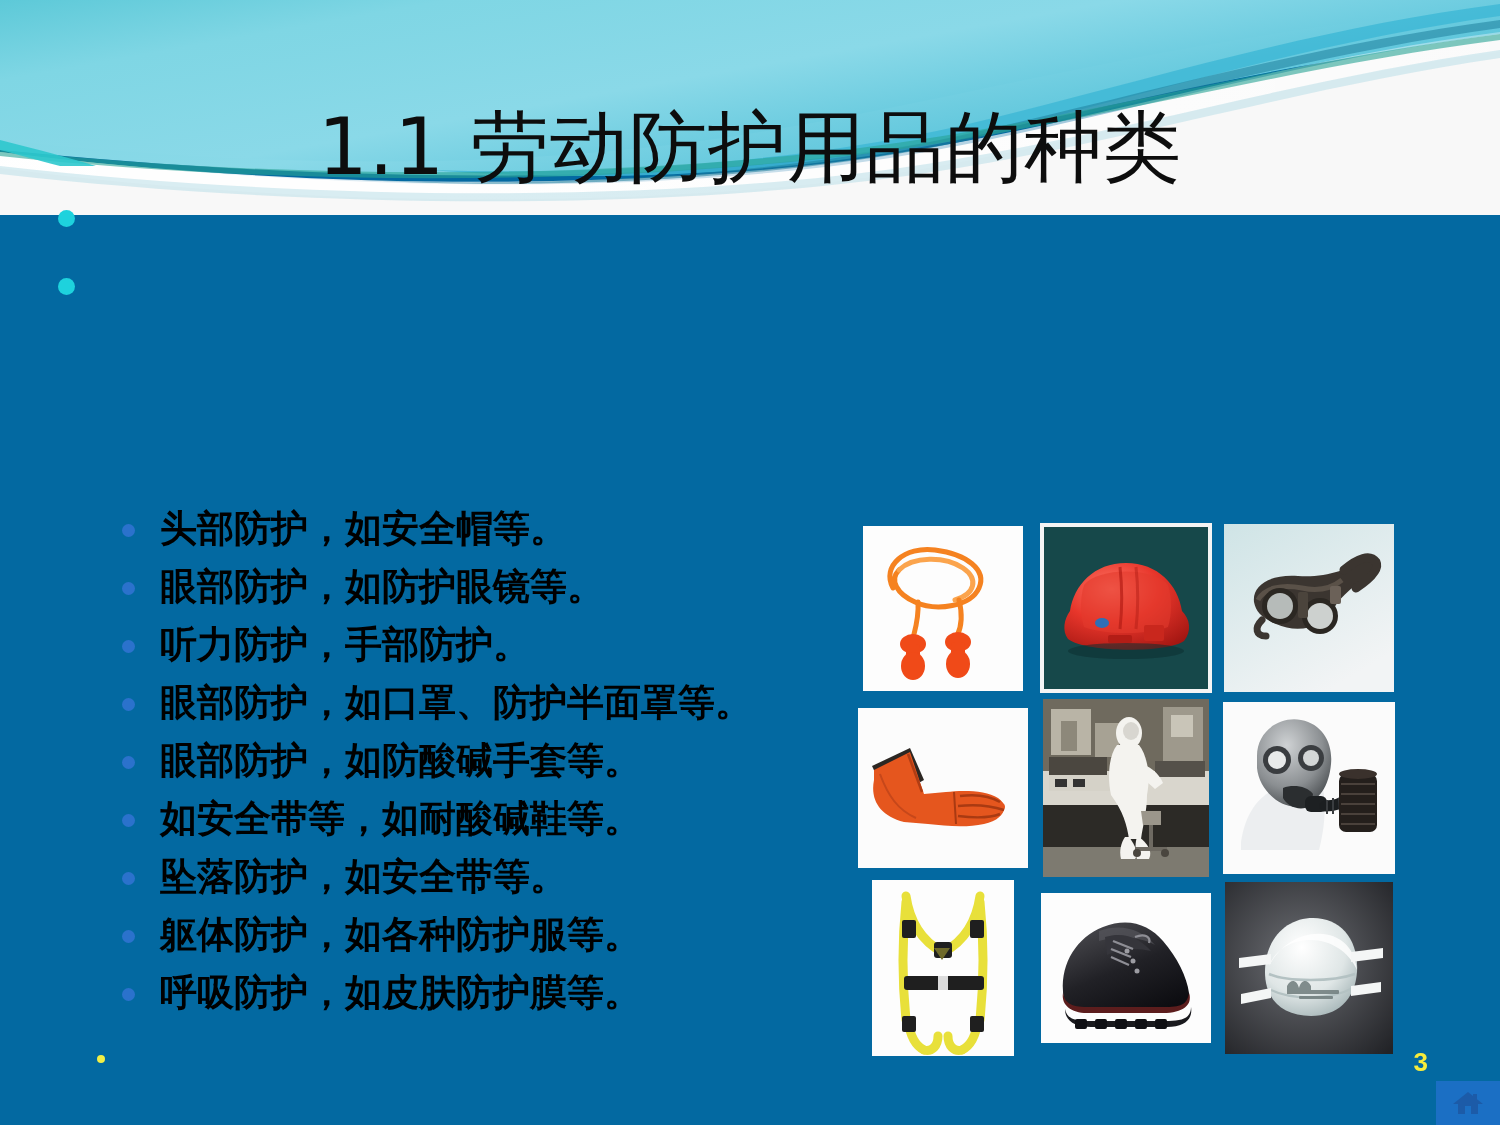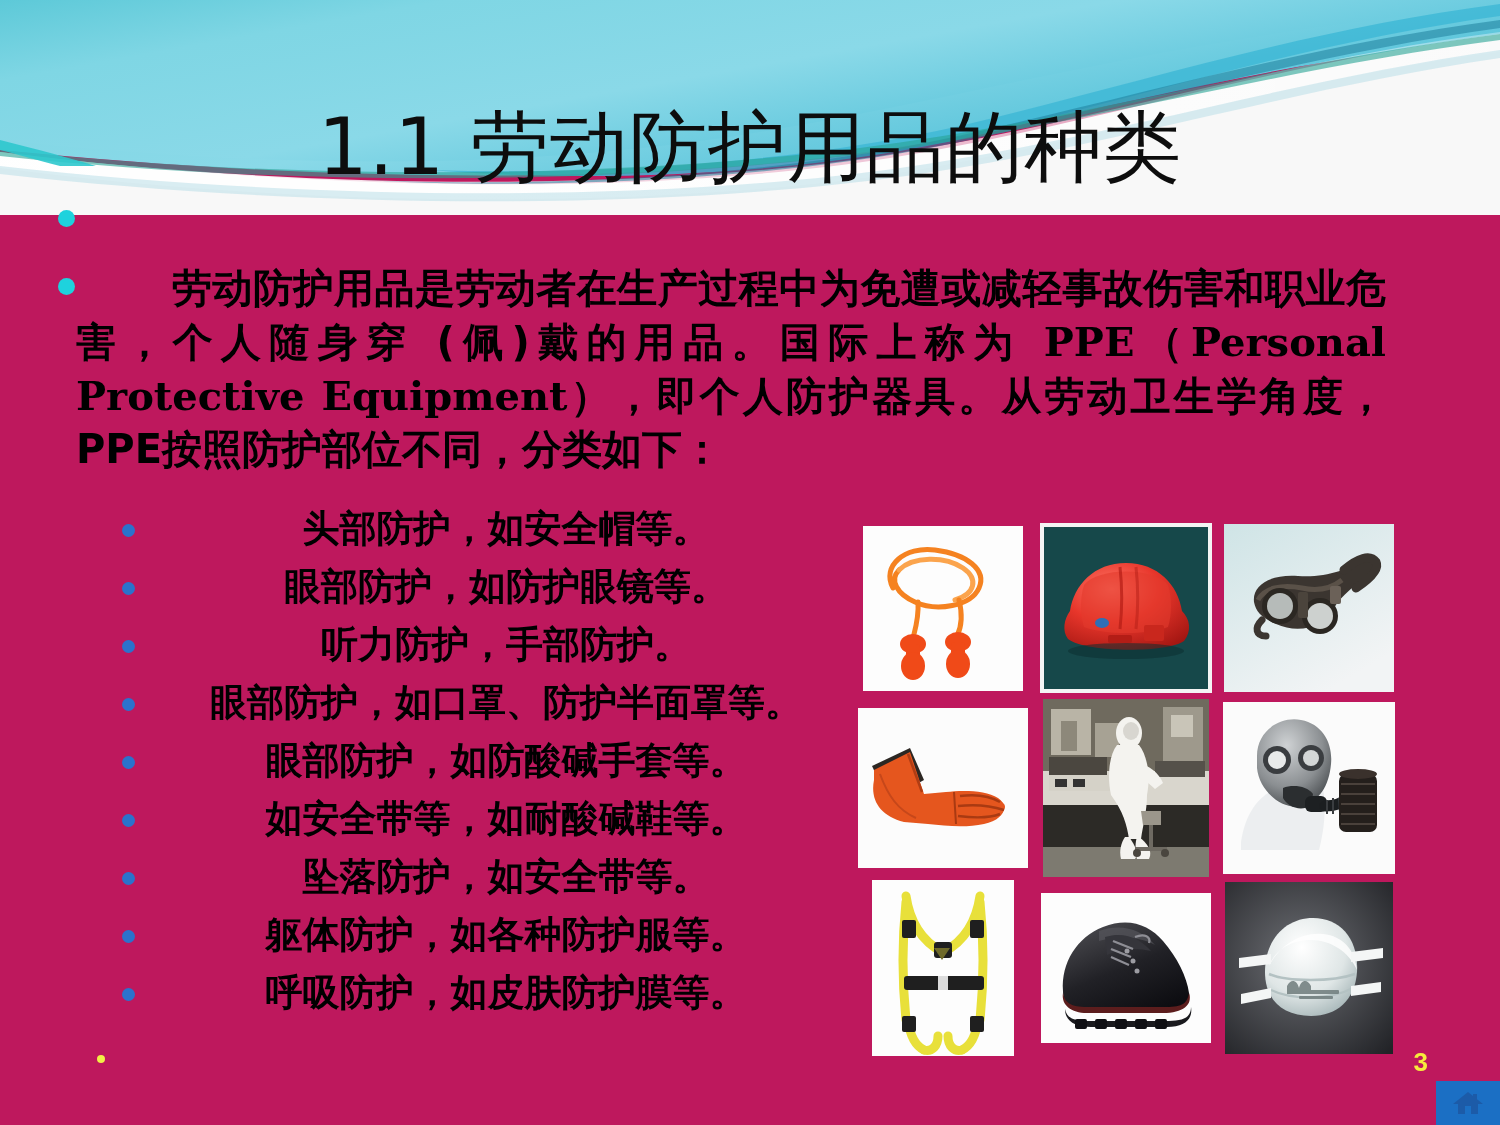--- a/index.html
+++ b/index.html
@@ -6,21 +6,21 @@
   body{
     width:1500px;height:1125px;
     background:#f7f7f7;
     font-family:"Liberation Sans","DejaVu Sans",sans-serif;
     overflow:hidden;
     position:relative;
   }
   #slide{
     position:absolute;inset:0;
     width:1500px;height:1125px;
-    background:#be185d;
+    background:#0369a1;
     overflow:hidden;
   }
   
   #wave-band{
     position:absolute;left:0;top:0;width:1500px;height:215px;
     overflow:hidden;pointer-events:none;
   }
   #wave-band svg{display:block;width:1500px;height:215px;}
 
   
@@ -57,21 +57,21 @@
   }
   #paragraph .serif{
     font-family:"DejaVu Serif","Liberation Serif",serif;
     font-weight:700;
   }
 
   
   #sub-list{
     position:absolute;
     left:112px;top:500px;width:740px;
-    margin:0;padding:0;list-style:none;text-align:center;
+    margin:0;padding:0;list-style:none;
   }
   #sub-list li{
     position:relative;
     padding-left:48px;
     font-size:37px;
     line-height:58px;
     font-weight:700;
     color:#000;
     white-space:nowrap;
     font-family:"DejaVu Sans","Liberation Sans",sans-serif;
@@ -167,21 +167,20 @@
 
       <path d="M0,140 C40,150 70,158 96,166 L60,166 C36,160 16,154 0,150 Z" fill="#2ec8cd" opacity="0.9"></path>
     </svg>
   </div>
 
   <div id="title">1.1 劳动防护用品的种类</div>
 
   <div class="lvl1-bullet" id="bullet-empty"></div>
   <div class="lvl1-bullet" id="bullet-para"></div>
 
-  <div id="paragraph"><span>劳动防护用品是劳动者在生产过程中为免遭或减轻事故伤害和职业危害，个人随身穿 (佩)戴的用品。国际上称为 </span><span class="serif">PPE</span><span>（</span><span class="serif">Personal Protective Equipment</span><span>），即个人防护器具。从劳动卫生学角度，PPE按照防护部位不同，分类如下：</span></div>
 
   <ul id="sub-list">
     <li><span class="dot"></span><span>头部防护，如安全帽等。</span></li>
     <li><span class="dot"></span><span>眼部防护，如防护眼镜等。</span></li>
     <li><span class="dot"></span><span>听力防护，手部防护。</span></li>
     <li><span class="dot"></span><span>眼部防护，如口罩、防护半面罩等。</span></li>
     <li><span class="dot"></span><span>眼部防护，如防酸碱手套等。</span></li>
     <li><span class="dot"></span><span>如安全带等，如耐酸碱鞋等。</span></li>
     <li><span class="dot"></span><span>坠落防护，如安全带等。</span></li>
     <li><span class="dot"></span><span>躯体防护，如各种防护服等。</span></li>

